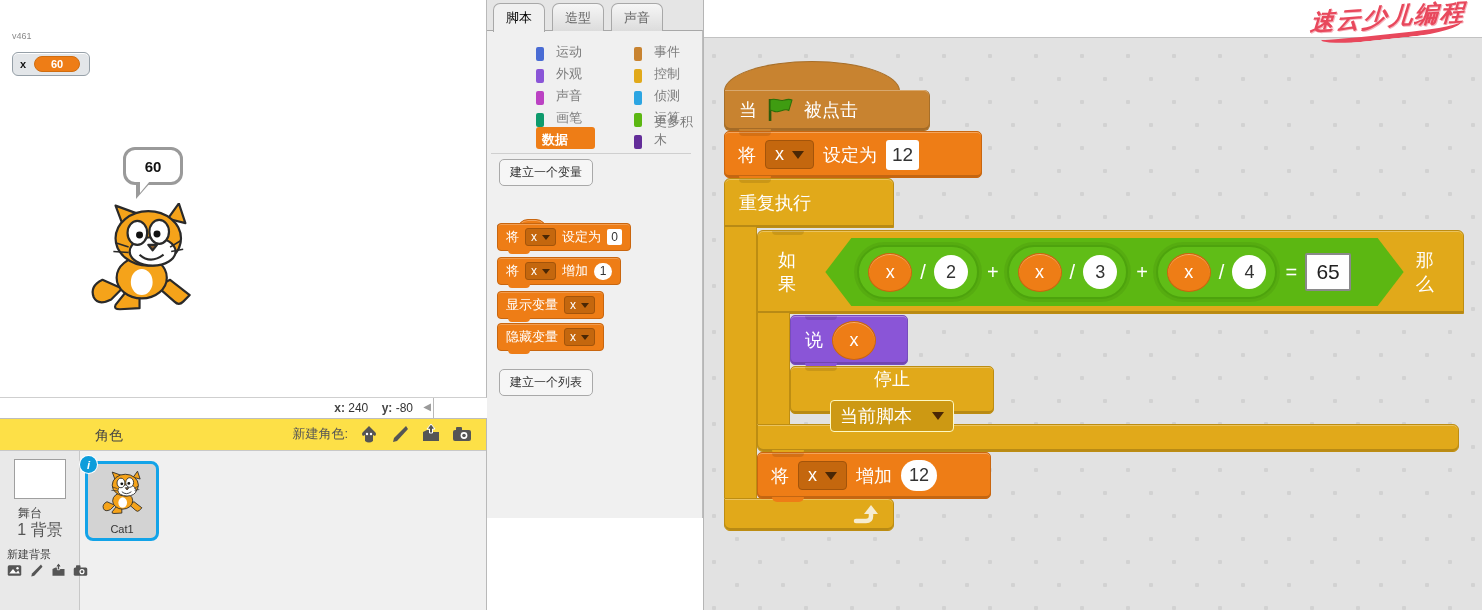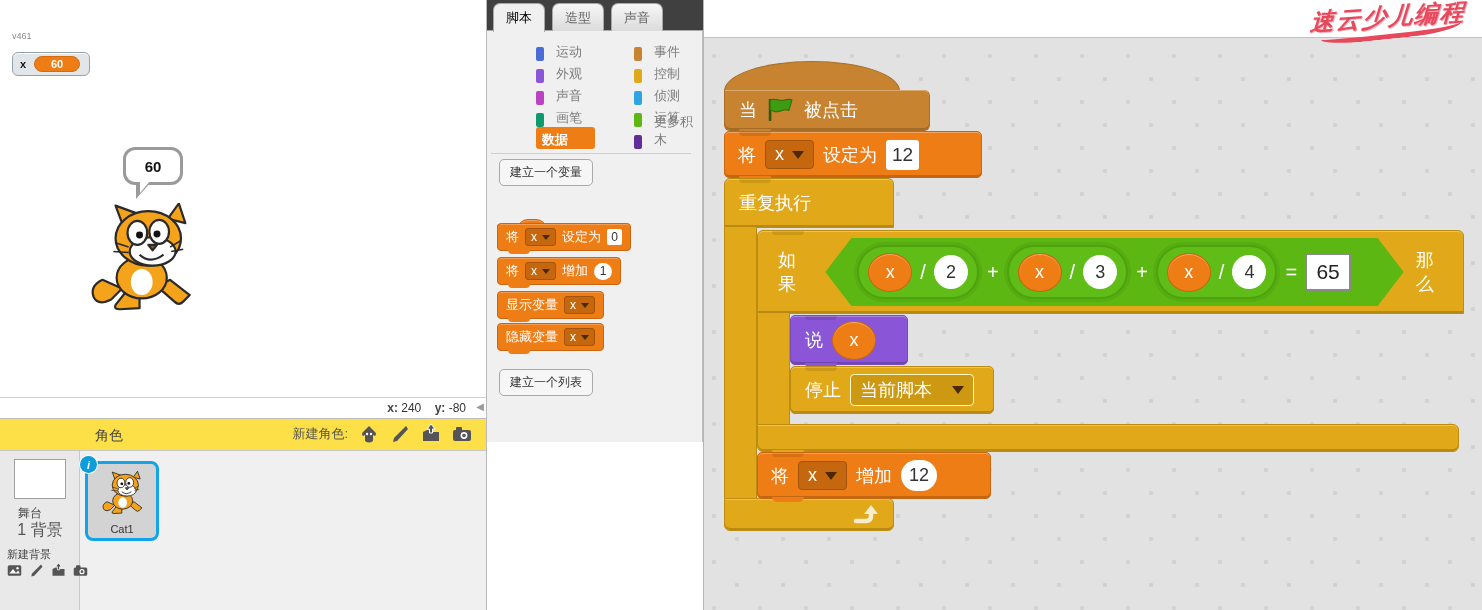--- a/index.html
+++ b/index.html
@@ -25,21 +25,21 @@
   .watcher-value { background:#ee7d16; border:1px solid #d06d10; border-radius:8px; color:#fff;
                    font-size:11px; font-weight:bold; min-width:46px; text-align:center; padding:1px 6px; }
   .speech-bubble { position:absolute; left:123px; top:147px; min-width:60px; height:38px; background:#fff;
                    border:3px solid #9a9a9a; border-radius:12px; display:flex; align-items:center;
                    justify-content:center; font-size:15px; font-weight:bold; color:#111; }
   .speech-bubble::before { content:""; position:absolute; left:10px; bottom:-17px; width:0; height:0;
                    border-style:solid; border-width:17px 15px 0 0; border-color:#9a9a9a transparent transparent transparent; }
   .speech-bubble::after { content:""; position:absolute; left:14px; bottom:-11px; width:0; height:0;
                    border-style:solid; border-width:12px 10px 0 0; border-color:#fff transparent transparent transparent; }
   .stage-cat { position:absolute; left:85px; top:203px; width:120px; height:110px; cursor:pointer; }
-  .coords-row { position:absolute; left:0; top:398px; width:487px; height:20px; background:#fff;
+  .coords-row { position:absolute; left:0; top:398px; width:434px; height:20px; background:#fff;
                 border-right:1px solid #b9b9b9;text-align:center; }
   .coords-text { position:absolute; right:20px; top:3px; font-size:12px; color:#333; }
   .coords-text b { color:#444; font-weight:bold; margin-left:10px; }
   .resize-handle { position:absolute; right:2px; top:3px; font-size:10px; color:#9a9a9a; cursor:pointer; }
 
   
   .sprite-panel { position:absolute; left:0; top:418px; width:487px; height:192px; background:#f0f0f0;
                   border-top:1px solid #bdbdbd; border-right:1px solid #b9b9b9; }
   .sprite-header { position:absolute; left:0; top:0; right:0; height:32px; background:#fde047;
                    border-bottom:1px solid #c8c8c8; }
@@ -58,21 +58,21 @@
   .tool-icon-sm { width:15px; height:15px; cursor:pointer; }
   .sprite-tile { position:absolute; left:85px; top:42px; width:74px; height:80px; background:#d3d3d3;
                  border:3px solid #12a3e8; border-radius:8px; cursor:pointer; }
   .sprite-tile-cat { position:absolute; left:12px; top:4px; width:48px; height:50px; }
   .sprite-tile-name { position:absolute; left:0; bottom:3px; width:100%; text-align:center; font-size:11px; color:#333; }
   .info-badge { position:absolute; left:-8px; top:-8px; width:17px; height:17px; background:#0d9ddb;
                 border-radius:50%; color:#fff; font-size:11px; font-weight:bold; font-style:italic;
                 display:flex; align-items:center; justify-content:center; box-shadow:0 0 0 1px #fff; cursor:pointer; }
 
   
-  .palette-panel { position:absolute; left:487px; top:0; width:216px; height:442px; background:#404040; }
+  .palette-panel { position:absolute; left:487px; top:0; width:216px; height:518px; background:#e5e5e5; }
   .tab-row { position:absolute; left:6px; top:3px; display:flex; gap:7px; z-index:2; }
   .tab { padding:5px 12px 4px; font-size:13px; color:#666; background:linear-gradient(#f6f6f6,#dcdcdc);
          border:1px solid #a8a8a8; border-bottom:none; border-radius:7px 7px 0 0; cursor:pointer; }
   .tab.active { background:#f0f0f0; color:#000; position:relative; z-index:3; padding-bottom:5px; margin-bottom:-1px; }
   .palette-body { position:absolute; left:0; top:30px; right:0; bottom:0; background:#f0f0f0;
                   border-top:1px solid #a8a8a8; border-right:1px solid #bdbdbd; }
   .cat-grid { position:absolute; left:10px; top:8px; width:196px; display:grid;
               grid-template-columns:98px 98px; grid-auto-flow:column; grid-template-rows:repeat(5,22px); }
   .cat-item { display:flex; align-items:flex-end; gap:12px; font-size:13px; color:#7d7d7d; cursor:pointer;margin-left:39px; }
   .cat-swatch { width:8px; height:14px; border-radius:2px; flex:none; }
@@ -163,21 +163,21 @@
                  display:flex; align-items:center; justify-content:center; color:#fff; font-size:18px;
                  box-shadow:inset 0 1px 0 rgba(255,255,255,.35); cursor:pointer; }
   .num-circle { background:#fff; width:34px; height:34px; border-radius:50%; display:flex; align-items:center;
                 justify-content:center; color:#333; font-size:18px; }
   .op { color:#fff; font-size:20px; }
   .rhs-input { background:#fff; border:2px solid #8a8a8a; border-radius:2px; width:46px; height:38px;
                display:flex; align-items:center; justify-content:center; color:#222; font-size:21px; }
   .say-block { left:86px; top:315px; width:118px; height:50px; background:#8a55d7; border:1px solid #774dbc;
                border-radius:5px; padding:0 14px; }
   .stop-block { left:86px; top:366px; width:204px; height:48px; background:#e1a91a; border:1px solid #bd8d12;
-                border-radius:5px; padding:0 14px; }
+                border-radius:5px; padding:0 14px;flex-direction:column; }
   .change-block2 { left:53px; top:452px; width:234px; height:47px; background:#ee7d16; border:1px solid #c9660f;
                    border-radius:5px; padding:0 13px; }
   .loop-arrow { width:26px; height:22px; margin-right:4px; }
 
   svg .ink { fill:#555; }
 </style>
 </head>
 <body>
 
 <div class="app">

